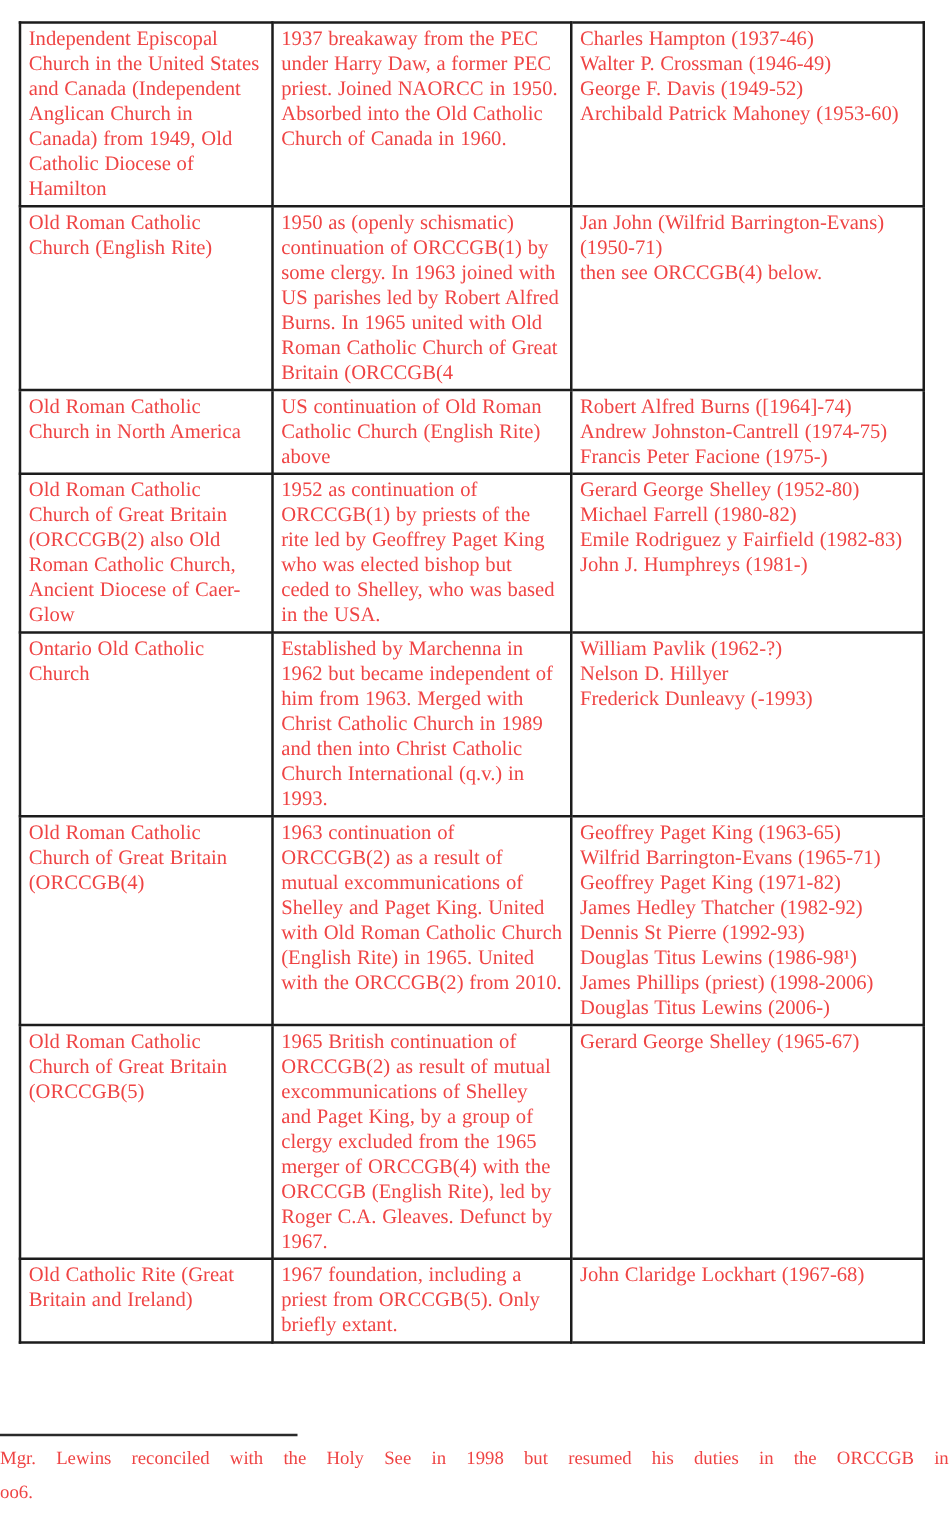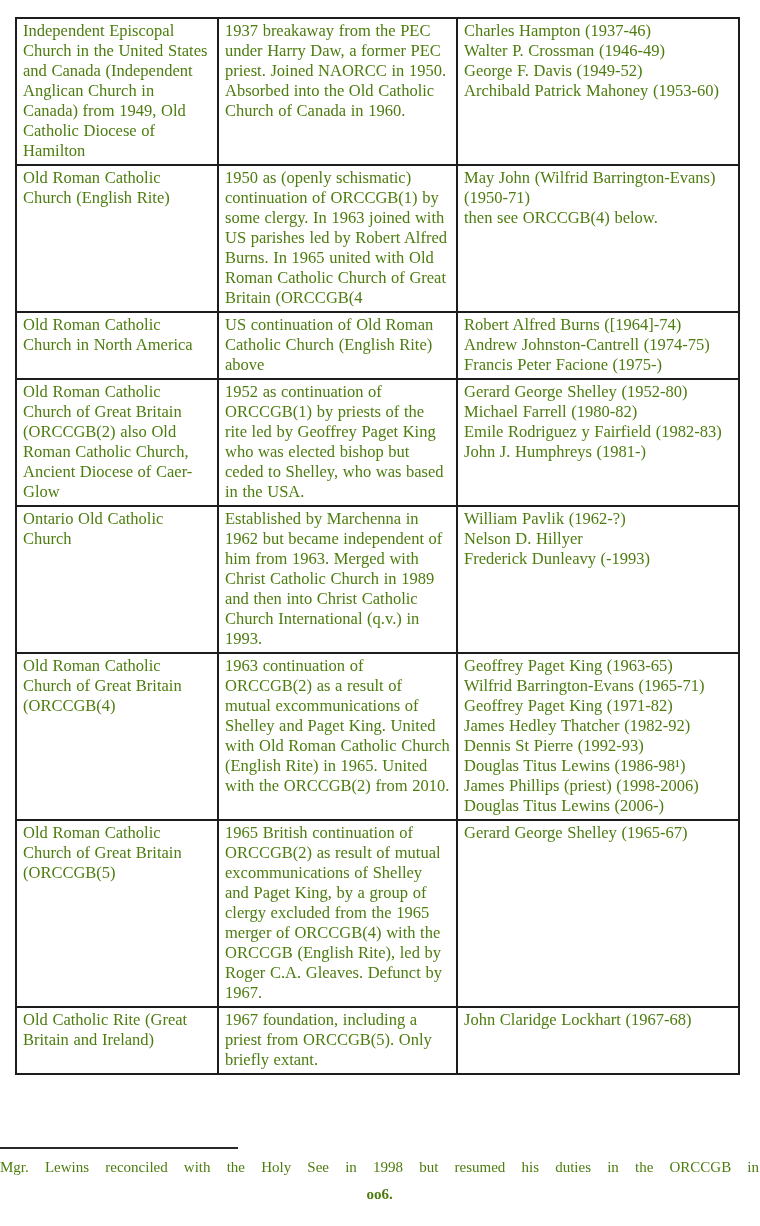--- a/index.html
+++ b/index.html
@@ -6,21 +6,21 @@
     margin: 0;
     padding: 0;
     background: #ffffff;
   }
   .page {
     position: relative;
     width: 760px;
     height: 1226px;
     background: #ffffff;
     font-family: "Liberation Serif", "DejaVu Serif", serif;
-    color: #4d7c0f;
+    color: #ef4444;
     overflow: hidden;
   }
   table.church-table {
     position: absolute;
     left: 15px;
     top: 17px;
     width: 723px;
     border-collapse: collapse;
     table-layout: fixed;
   }
@@ -50,22 +50,21 @@
     width: 759px;
     font-size: 15px;
     line-height: 27px;
   }
   .footnote-line1 {
     text-align: justify;
     text-align-last: justify;
     white-space: normal;
   }
   .footnote-line2 {
-    text-align: center;
-    font-weight: bold;
+    text-align: left;
   }
 </style>
 </head>
 <body>
 
 <div class="page">
 
   <table class="church-table">
     <colgroup>
       <col style="width:202px">
@@ -80,21 +79,21 @@
             <div>Charles Hampton (1937-46)</div>
             <div>Walter P. Crossman (1946-49)</div>
             <div>George F. Davis (1949-52)</div>
             <div>Archibald Patrick Mahoney (1953-60)</div>
           </td>
       </tr>
       <tr>
         <td>Old Roman Catholic Church (English Rite)</td>
         <td>1950 as (openly schismatic) continuation of ORCCGB(1) by some clergy. In 1963 joined with US parishes led by Robert Alfred Burns. In 1965 united with Old Roman Catholic Church of Great Britain (ORCCGB(4</td>
         <td class="leaders-cell">
-            <div>May John (Wilfrid Barrington-Evans) (1950-71)</div>
+            <div>Jan John (Wilfrid Barrington-Evans) (1950-71)</div>
             <div>then see ORCCGB(4) below.</div>
           </td>
       </tr>
       <tr>
         <td>Old Roman Catholic Church in North America</td>
         <td>US continuation of Old Roman Catholic Church (English Rite) above</td>
         <td class="leaders-cell">
             <div>Robert Alfred Burns ([1964]-74)</div>
             <div>Andrew Johnston-Cantrell (1974-75)</div>
             <div>Francis Peter Facione (1975-)</div>

